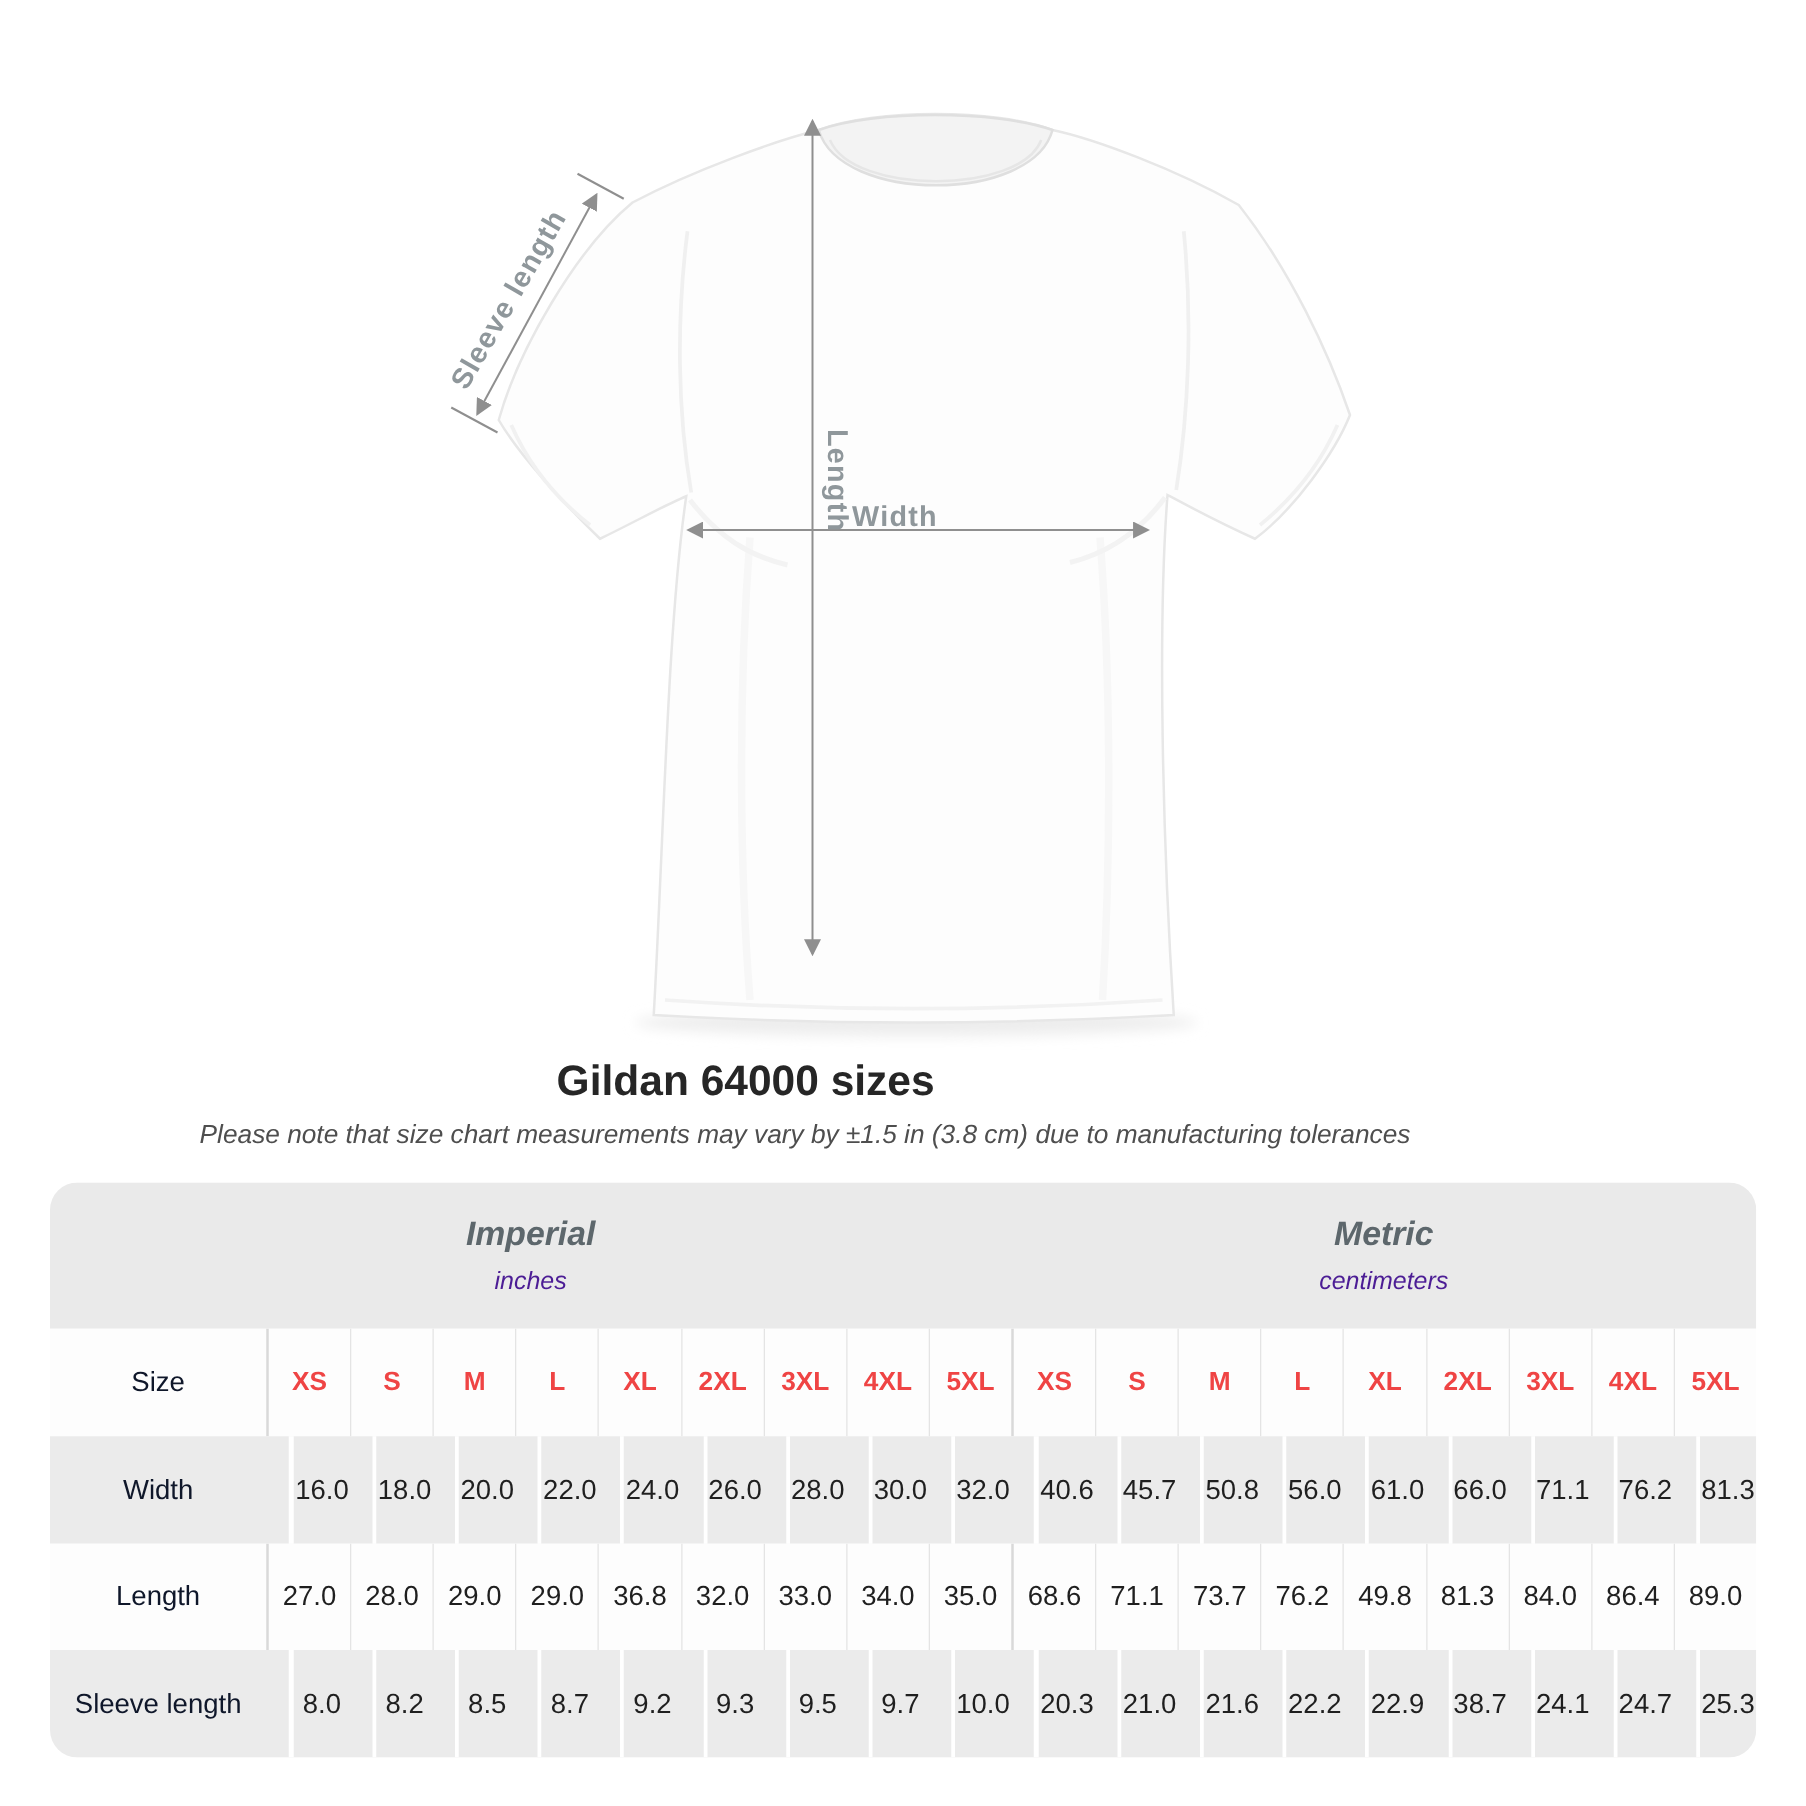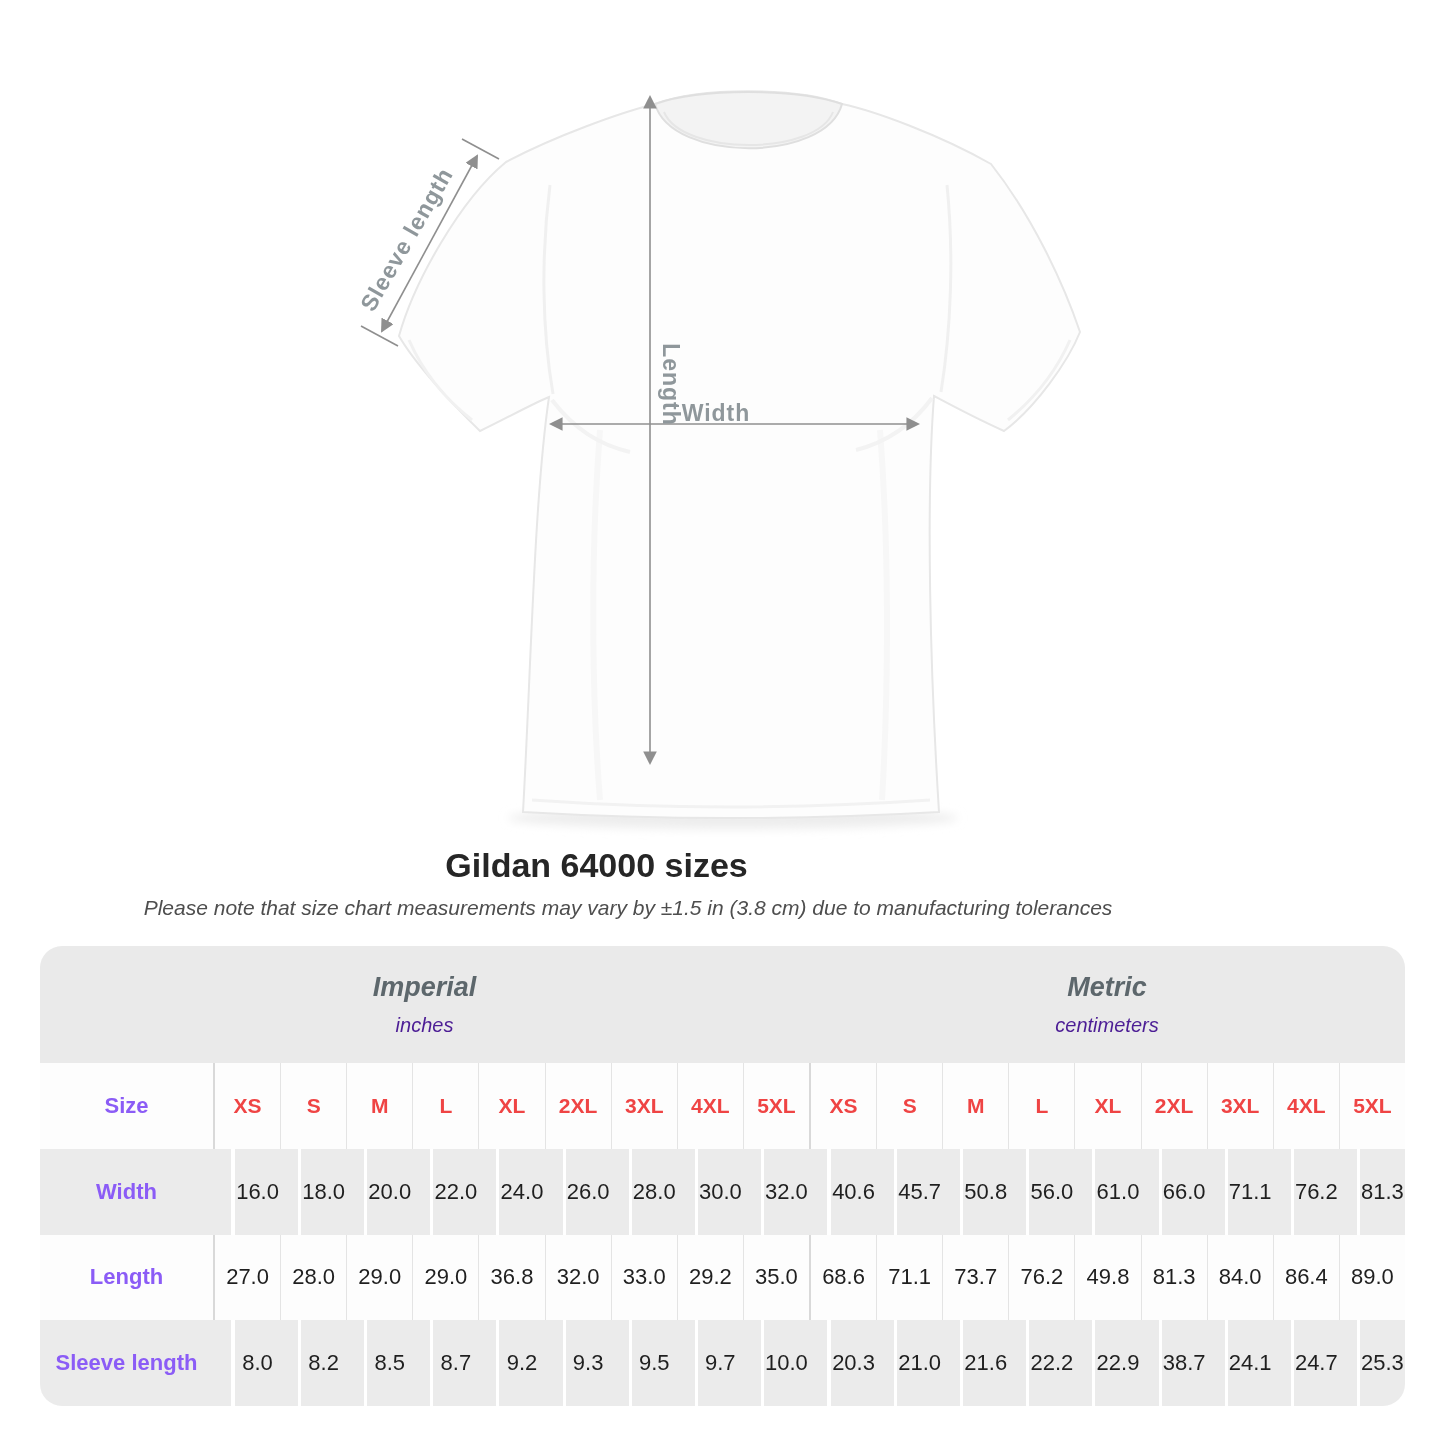--- a/index.html
+++ b/index.html
@@ -16,40 +16,40 @@
   }
   .dim-label.width{left:606px;top:400px;}
   .dim-label.length{left:560px;top:371px;transform:rotate(90deg);}
   .dim-label.sleeve{left:297px;top:226px;transform:rotate(-60deg);}
   
   .page-title{
     position:absolute;left:0;top:846px;width:1193px;text-align:center;
     font-size:34px;font-weight:bold;color:#262626;
   }
   .page-subtitle{
-    position:absolute;left:0;top:896px;width:1256px;text-align:center;
+    position:absolute;left:16px;top:896px;width:1256px;text-align:center;
     font-size:21px;font-style:italic;color:#4e4e4e;
   }
   
   .size-table{
     position:absolute;left:40px;top:946px;width:1365px;height:460px;
     border-radius:22px;overflow:hidden;background:#fdfdfd;
     display:flex;flex-direction:column;
   }
   .unit-band{display:flex;height:117px;background:#eaeaea;flex:none;}
   .unit-cell{display:flex;flex-direction:column;justify-content:center;align-items:center;gap:11px;}
   .unit-cell.imperial{width:769px;}
   .unit-cell.metric{flex:1;}
   .unit-name{font-size:27px;font-weight:bold;font-style:italic;color:#5d676c;}
   .unit-sub{font-size:20px;font-style:italic;color:#4c1d95;}
   .trow{display:flex;flex:1;}
   .trow--white{background:#fdfdfd;}
   .trow--gray{background:#ebebeb;}
   .cell{display:flex;align-items:center;justify-content:center;}
-  .cell.rowlabel{width:173px;flex:none;font-size:22px;font-weight:bold;color:#8b5cf6;}
+  .cell.rowlabel{width:173px;flex:none;font-size:22px;font-weight:normal;color:#0f172a;}
   .cell.val{flex:1;font-size:22px;color:#1f1f1f;}
   .cell.szhead{flex:1;font-size:21px;font-weight:bold;color:#ef4444;}
   .trow--white .val,.trow--white .szhead{border-left:1px solid #e4e4e4;}
   .trow--white .first,.trow--white .grp{border-left:2px solid #d9d9d9;}
   .trow--gray .val{border-left:3px solid #ffffff;margin-left:18px;}
   .trow--gray .first,.trow--gray .grp{border-left:4px solid #ffffff;}
 </style>
 </head>
 <body>
 
@@ -171,21 +171,21 @@
 
   <div class="trow trow--white">
     <div class="cell rowlabel">Length</div>
     <div class="cell val first">27.0</div>
     <div class="cell val">28.0</div>
     <div class="cell val">29.0</div>
     <div class="cell val">29.0</div>
     <div class="cell val">36.8</div>
     <div class="cell val">32.0</div>
     <div class="cell val">33.0</div>
-    <div class="cell val">29.2</div>
+    <div class="cell val">34.0</div>
     <div class="cell val">35.0</div>
     <div class="cell val grp">68.6</div>
     <div class="cell val">71.1</div>
     <div class="cell val">73.7</div>
     <div class="cell val">76.2</div>
     <div class="cell val">49.8</div>
     <div class="cell val">81.3</div>
     <div class="cell val">84.0</div>
     <div class="cell val">86.4</div>
     <div class="cell val">89.0</div>

